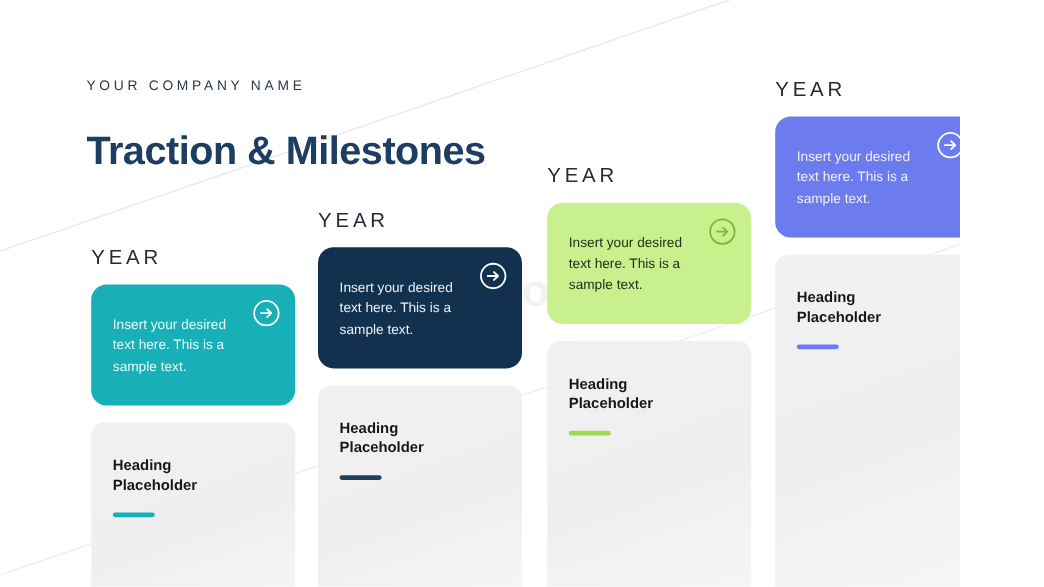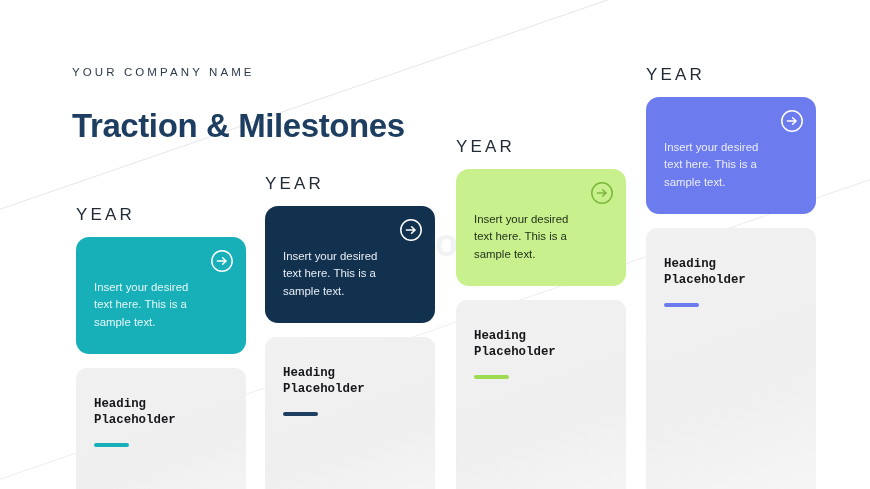--- a/index.html
+++ b/index.html
@@ -12,21 +12,21 @@
 
   body {
     font-family: "Liberation Sans", sans-serif;
     background: #ffffff;
     position: relative;
   }
 
   #slide {
     position: absolute;
     inset: 0;
-    width: 870px;
+    width: 800px;
     height: 489px;
     background: #ffffff;
     overflow: hidden;
   }
 
   
   .diagonal {
     position: absolute;
     left: -120px;
     top: 250px;
@@ -95,21 +95,21 @@
     letter-spacing: 3.2px;
     color: #232c36;
     text-transform: uppercase;
     line-height: 1.1;
     margin-bottom: 12px;
   }
 
   .note-card {
     position: relative;
     border-radius: 13px;
-    padding: 42px 46px 22px 18px;
+    padding: 26px 46px 22px 18px;
     min-height: 93px;
   }
   .note-text {
     font-size: 11.4px;
     line-height: 1.55;
     font-weight: 400;
   }
 
   .arrow-badge {
     position: absolute;
@@ -126,21 +126,20 @@
     border-radius: 11px;
     padding: 28px 18px 20px 18px;
     background-image: linear-gradient(160deg, #f1f1f1 0%, #efefef 55%, #f7f7f7 100%);
   }
   .info-heading {
     font-size: 12.4px;
     font-weight: 700;
     color: #15171a;
     line-height: 1.35;
     white-space: pre-line;
-    font-family: Liberation Mono, monospace;
   }
   .rule {
     margin-top: 14px;
     width: 35px;
     height: 3.6px;
     border-radius: 2px;
   }
 
   
   #col-1 { left: 76px;  top: 206px; }

